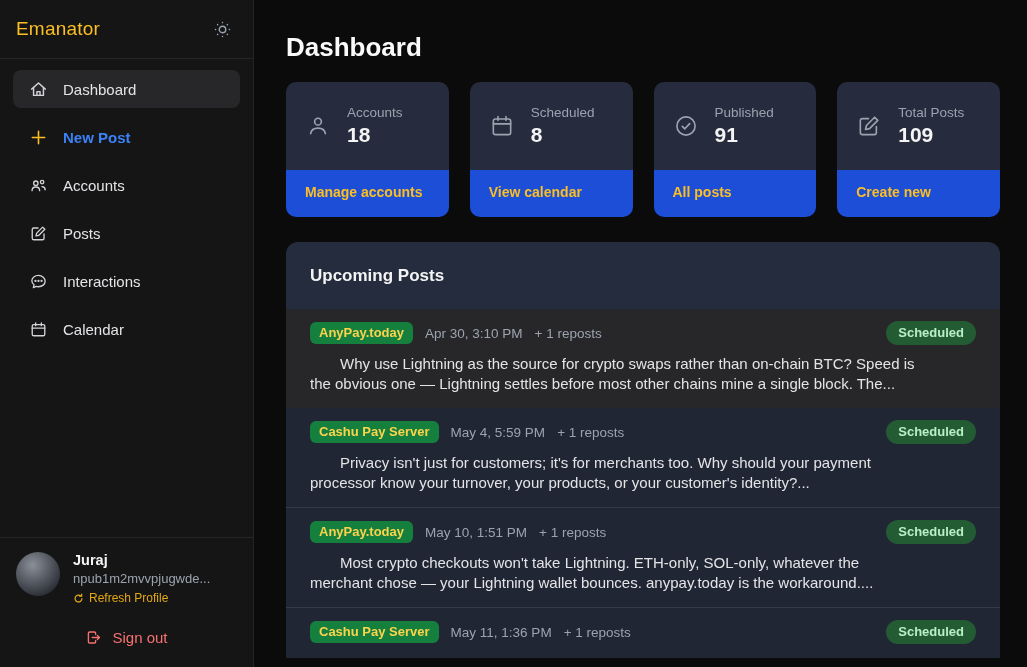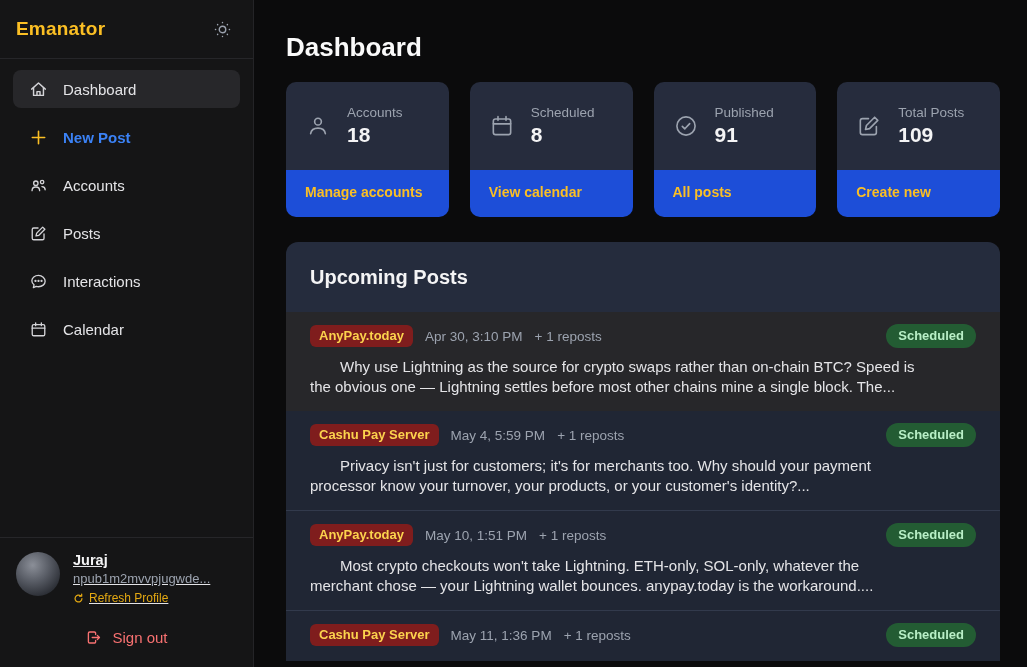--- a/index.html
+++ b/index.html
@@ -17,41 +17,41 @@
     width:254px; min-width:254px; height:667px;
     background:#151516;
     border-right:1px solid #242427;
     display:flex; flex-direction:column;
   }
   .sidebar-header {
     height:59px; padding:0 17px 0 16px;
     display:flex; align-items:center; justify-content:space-between;
     border-bottom:1px solid #262629;
   }
-  .logo { font-size:19px; font-weight:700; color:#fbbf24; letter-spacing:.2px; }
+  .logo { font-size:19px; font-weight:400; color:#fbbf24; letter-spacing:.2px; }
   .theme-btn { width:28px; height:28px; display:flex; align-items:center; justify-content:center;
     color:#9ca3af; background:transparent; border:none; cursor:pointer; }
 
   .nav { padding:11px 13px; display:flex; flex-direction:column; gap:10px; }
   .nav-item {
     height:38px; border-radius:8px; padding:0 16px;
     display:flex; align-items:center; gap:15px;
     font-size:15px; color:#e4e4e7; cursor:pointer;
   }
   .nav-item .nicon { color:#d4d4d8; display:flex; }
   .nav-item.active { background:#27272a; }
   .nav-item.accent { color:#3b82f6; font-weight:700; }
   .nav-item.accent .nicon { color:#fbbf24; }
 
   .sidebar-footer {
     margin-top:auto;
     border-top:1px solid #262629;
     padding:14px 16px 21px;
   }
-  .profile-row { display:flex; gap:13px;text-decoration:underline; }
+  .profile-row { display:flex; gap:13px; }
   .avatar {
     width:44px; height:44px; border-radius:50%;
     background:radial-gradient(circle at 38% 30%, #8b8f98 0%, #5b5f68 38%, #2e3138 75%, #1d1f24 100%);
     flex:none;
   }
   .profile-name { font-size:14.5px; font-weight:700; color:#f4f4f5; }
   .profile-npub { font-size:13px; color:#9ca3af; margin-top:3px; }
   .refresh-link { margin-top:5px; display:flex; align-items:center; gap:5px;
     font-size:12px; color:#e3a812; cursor:pointer; }
   .signout-btn {
@@ -73,29 +73,29 @@
     display:flex; align-items:center; gap:16px; padding:0 19px;
   }
   .stat-icon { color:#9ca3af; flex:none; }
   .stat-label { font-size:13.5px; color:#9ca3af; }
   .stat-value { font-size:21px; font-weight:700; color:#f4f4f5; margin-top:3px; }
   .stat-bottom { background:#1d4ed8; padding:13px 19px 16px; }
   .stat-action { font-size:14px; font-weight:700; color:#fbbf24; cursor:pointer; }
 
   .panel { margin-top:25px; border-radius:12px 12px 0 0; overflow:hidden; }
   .panel-header { background:#252c3d; padding:24px 24px 23px; }
-  .panel-title { font-size:20px; font-weight:700; color:#f4f4f5; }
+  .panel-title { font-size:17px; font-weight:700; color:#f4f4f5; }
 
   .post-row { padding:12px 24px 14px; cursor:pointer; }
   .row-gray { background:#27272a; }
   .row-navy { background:#202634; }
   .row-border { border-top:1px solid #323a4c; }
   .post-meta { display:flex; align-items:center; gap:12px; }
   .acct-badge {
-    background:#7f1d1d; color:#fcd34d;
+    background:#15803d; color:#fcd34d;
     font-size:13px; font-weight:700;
     padding:3px 9px 4px; border-radius:6px;
   }
   .post-date, .post-reposts { font-size:13.5px; color:#9ca3af; }
   .status-badge {
     margin-left:auto;
     background:#235c33; color:#b9efc7;
     font-size:13px; font-weight:700;
     padding:4px 12px 5px; border-radius:999px;
   }

